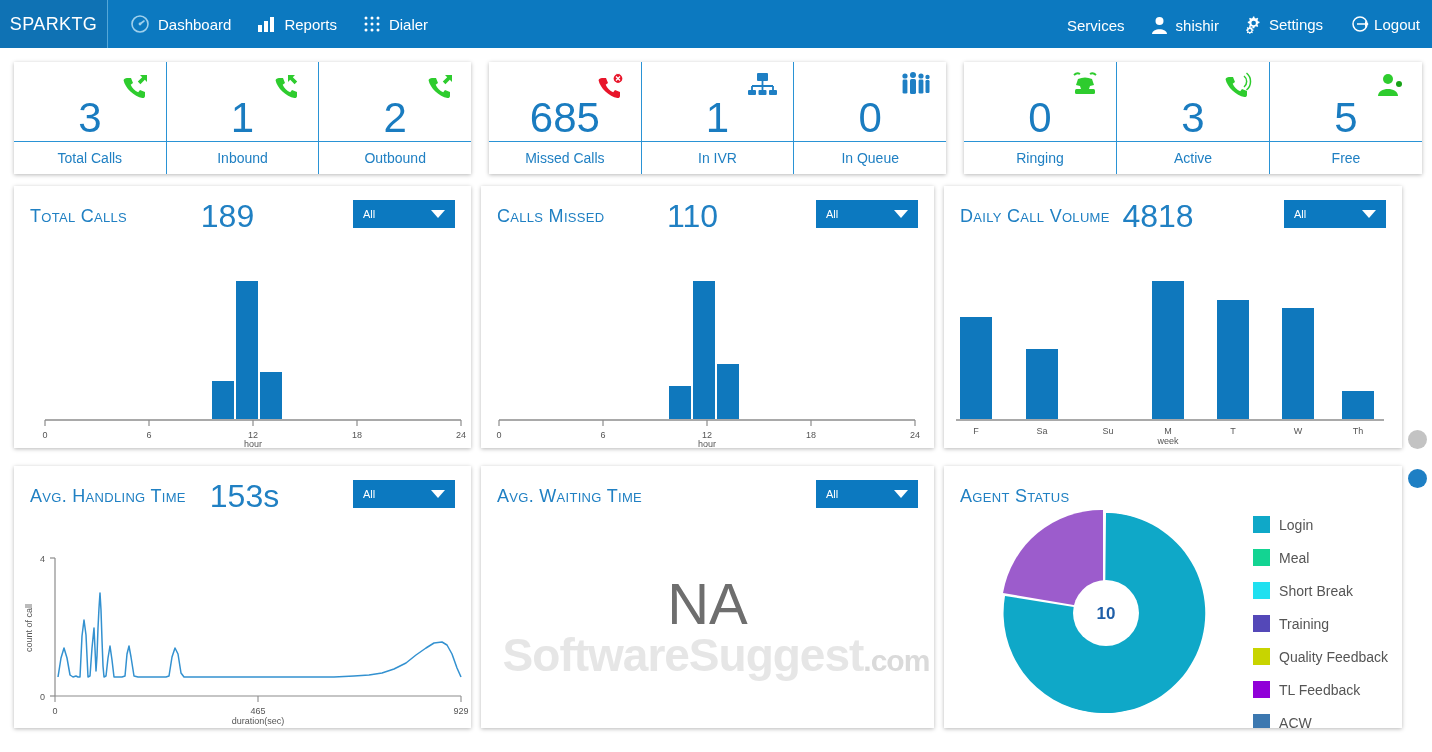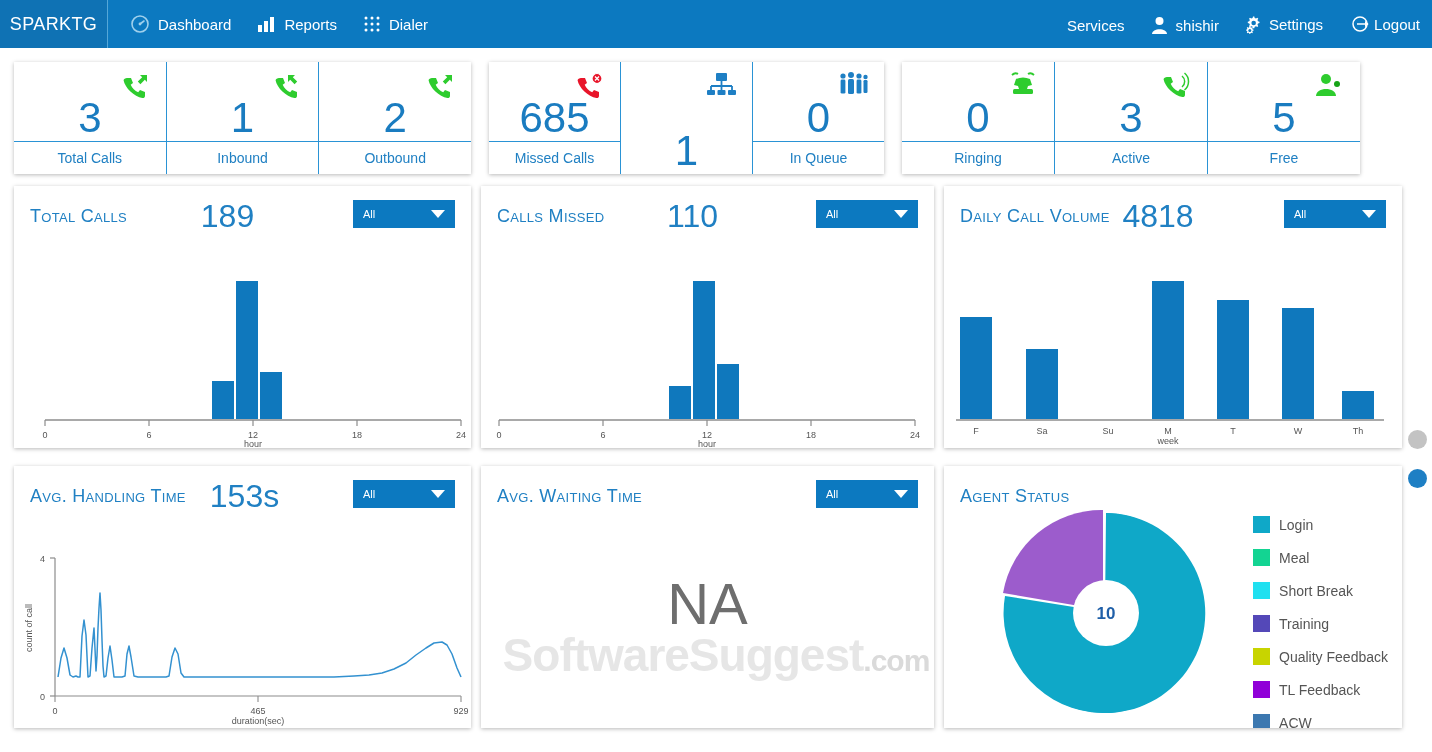--- a/index.html
+++ b/index.html
@@ -45,21 +45,21 @@
     position: absolute; top: 62px; left: 14px;
     display: flex; gap: 18px;
   }
   .stat-group {
     background: #ffffff;
     box-shadow: 0 1px 4px rgba(0,0,0,.28);
     display: flex;
     height: 112px;
   }
   .g1 { width: 457px; }
-  .g2 { width: 395px; justify-content: space-between; }
+  .g2 { width: 457px; justify-content: space-between; }
   .g3 { width: 458px; }
   .stat-cell {
     flex: 1; position: relative;
     display: flex; flex-direction: column;
     border-right: 1px solid #2a93d5;
   }
   .stat-cell:last-child { border-right: none; }
   .stat-top {
     flex: 1; display: flex; align-items: flex-end; justify-content: center;
     position: relative; padding-bottom: 2px;
@@ -302,20 +302,21 @@
         <span class="stat-icon">
           <svg width="30" height="28" viewBox="0 0 30 28">
               <rect x="10" y="1" width="11" height="8" rx="1" fill="#1e7fc4"></rect>
               <path d="M15.5 9 v5 M5 14 h21 M5 14 v4 M15.5 14 v4 M26 14 v4" stroke="#1e7fc4" stroke-width="1.8"></path>
               <rect x="1" y="18" width="8" height="5" rx="1" fill="#1e7fc4"></rect>
               <rect x="11.5" y="18" width="8" height="5" rx="1" fill="#1e7fc4"></rect>
               <rect x="22" y="18" width="8" height="5" rx="1" fill="#1e7fc4"></rect>
             </svg>
         </span>
       </div>
+      <div class="stat-label">In IVR</div>
     </div>
     <div class="stat-cell">
       <div class="stat-top">
         <span class="stat-num">0</span>
         <span class="stat-icon">
           <svg width="30" height="28" viewBox="0 0 30 28">
             <g fill="#1e7fc4">
               <circle cx="5" cy="4" r="2.6"></circle>
                 <rect x="2.6" y="7.6" width="4.8" height="14" rx="1.4"></rect>
               <circle cx="13" cy="3" r="3"></circle>

